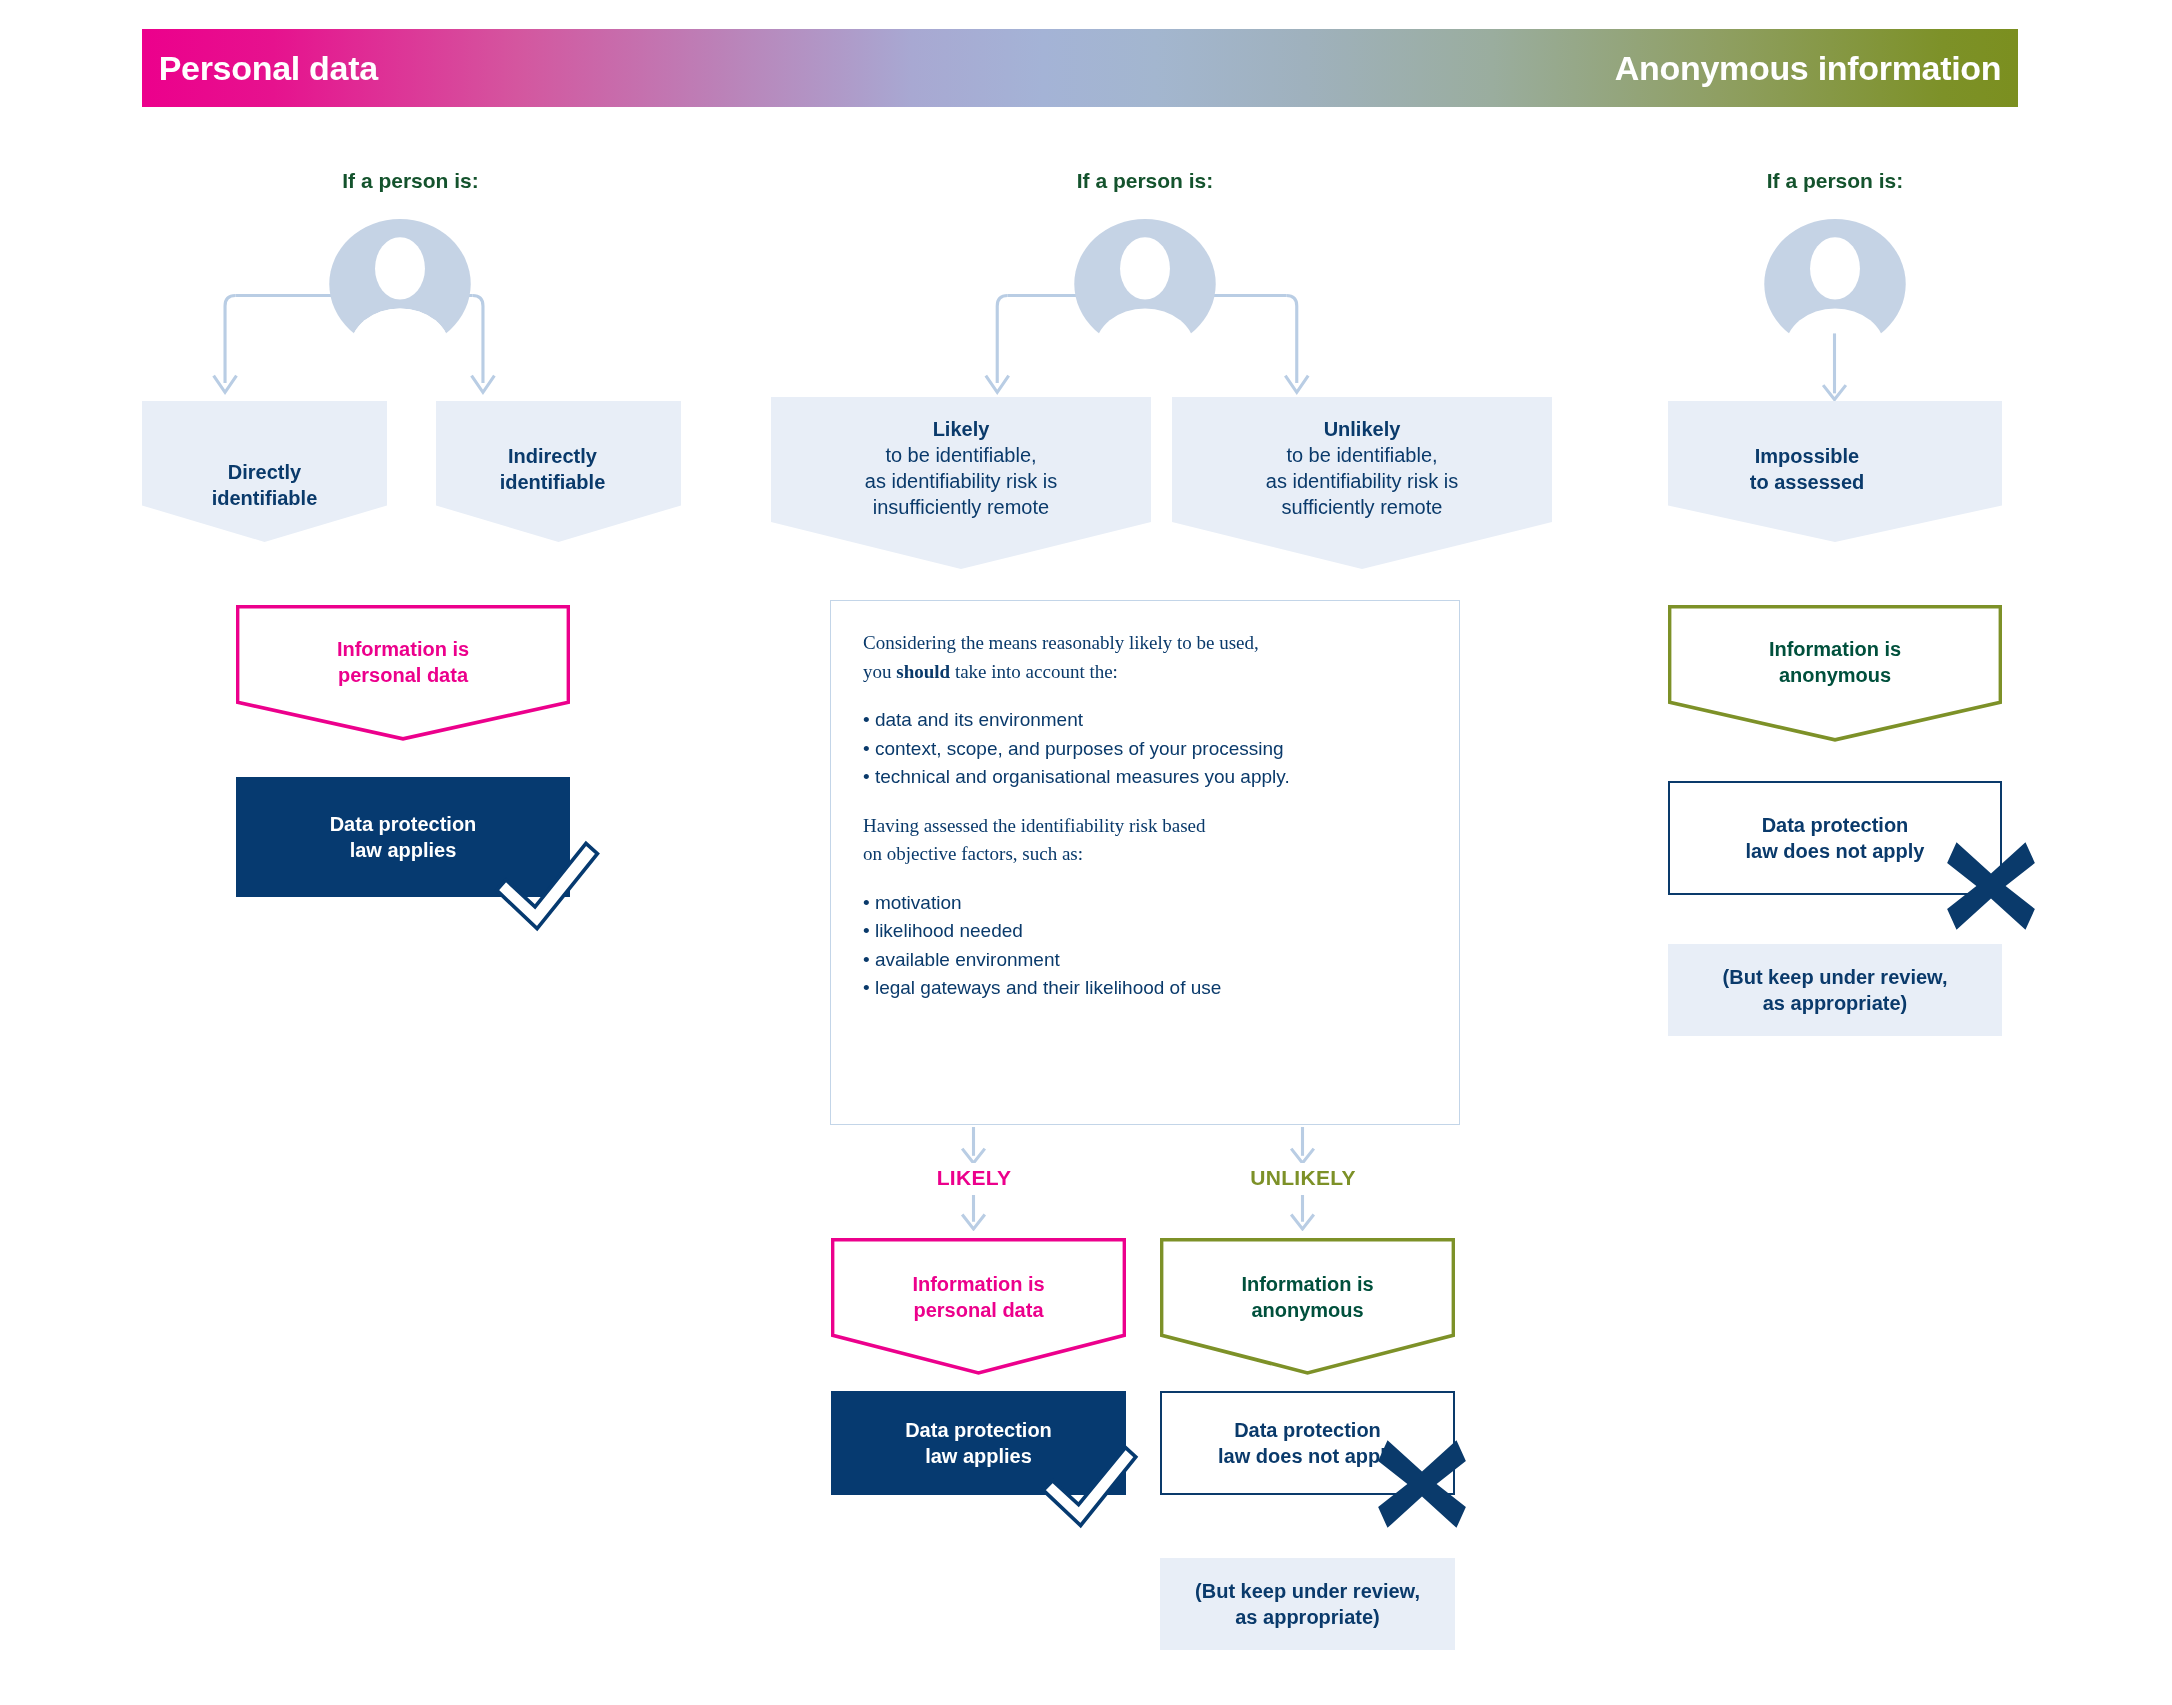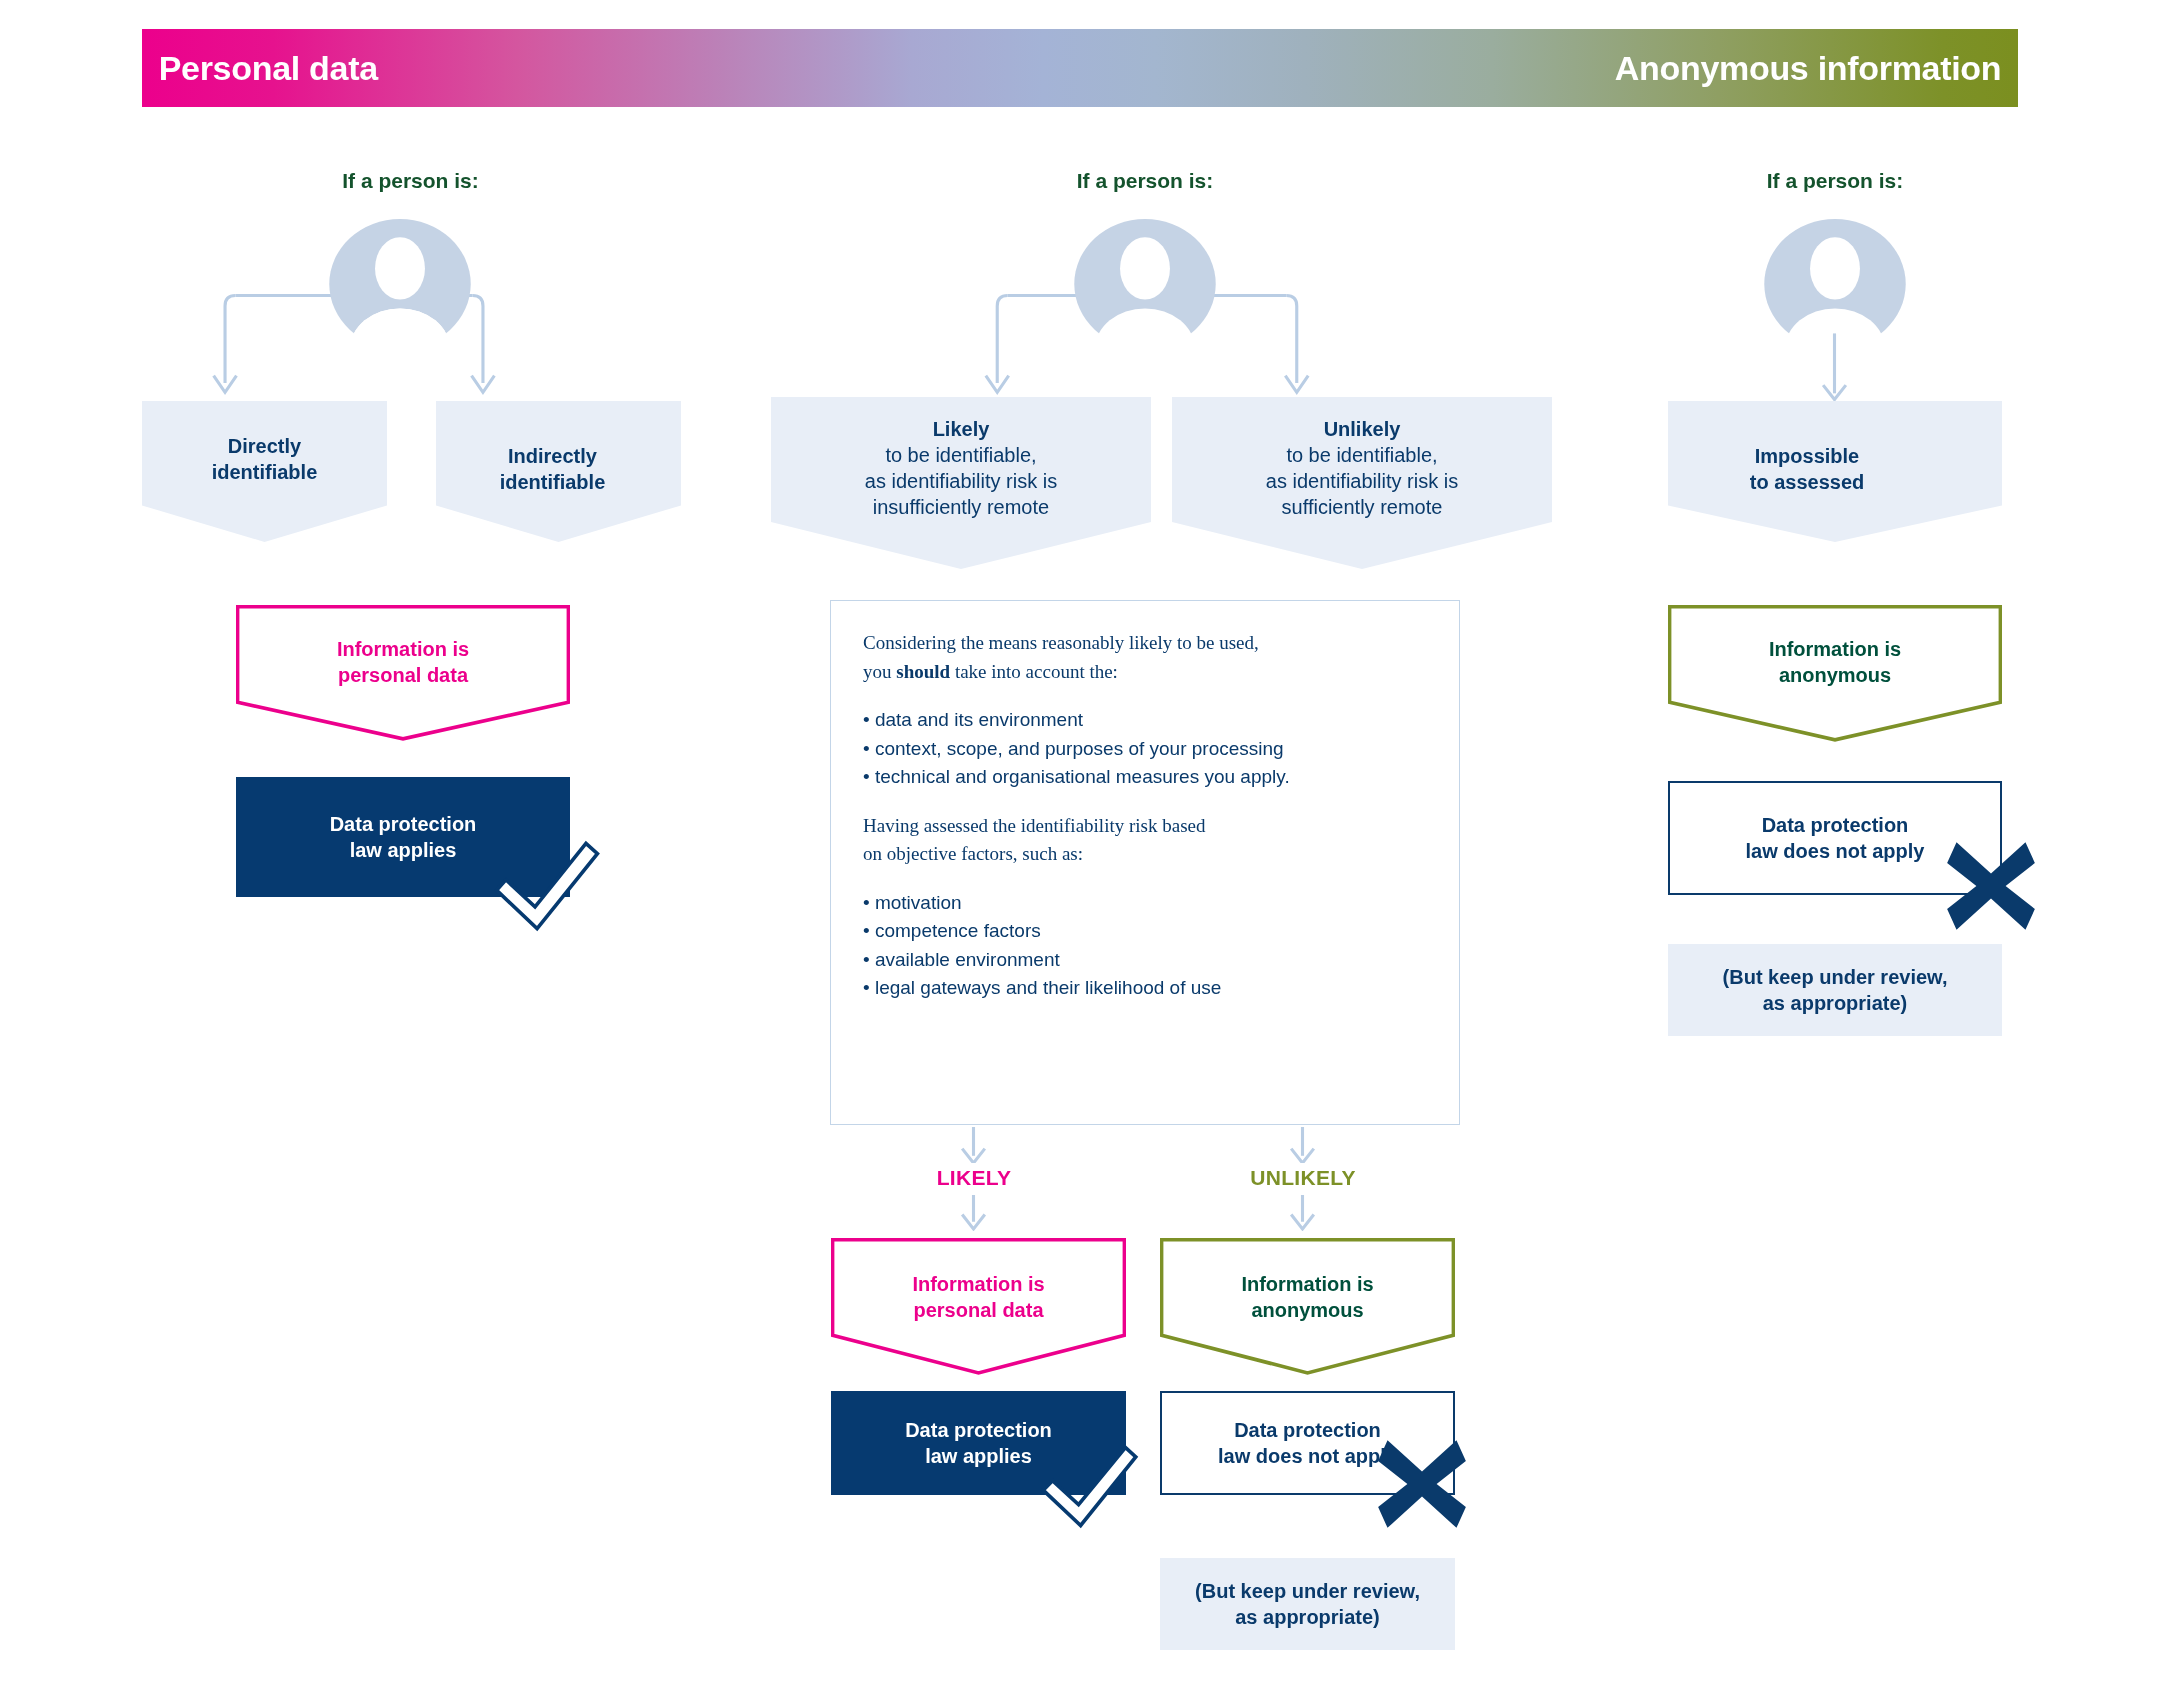--- a/index.html
+++ b/index.html
@@ -140,21 +140,21 @@
     <ellipse cx="136" cy="95" rx="48" ry="60" fill="#ffffff"></ellipse>
     <path d="M 40 250 A 96 78 0 0 1 232 250 Z" fill="#ffffff"></path>
     <path d="M 40 250 A 96 78 0 0 1 232 250" fill="#ffffff"></path>
   </svg>
 </div>
 
 <div class="pennant" style="left:142px; top:401px; width:245px; height:141px;">
   <svg class="pennant-bg" width="245" height="141" viewBox="0 0 470 270" preserveAspectRatio="none">
     <polygon points="0,0 470,0 470,200 235,270 0,200" fill="#e8eef7"></polygon>
   </svg>
-  <div class="pennant-txt lbl-2line" style="margin-top:33px;">
+  <div class="pennant-txt lbl-2line" style="margin-top:59px;">
     <div>Directly</div>
     <div>identifiable</div>
   </div>
 </div>
 
 <div class="pennant" style="left:436px; top:401px; width:233px; height:141px;">
   <svg class="pennant-bg" width="245" height="141" viewBox="0 0 470 270" preserveAspectRatio="none">
     <polygon points="0,0 470,0 470,200 235,270 0,200" fill="#e8eef7"></polygon>
   </svg>
   <div class="pennant-txt lbl-2line" style="margin-top:43px;">
@@ -233,21 +233,21 @@
     <div>• data and its environment</div>
     <div>• context, scope, and purposes of your processing</div>
     <div>• technical and organisational measures you apply.</div>
   </div>
   <div class="gap"></div>
   <div class="para">Having assessed the identifiability risk based</div>
   <div class="para">on objective factors, such as:</div>
   <div class="gap"></div>
   <div class="bullets">
     <div>• motivation</div>
-    <div>• competence factors</div>
+    <div>• likelihood needed</div>
     <div>• available environment</div>
     <div>• legal gateways and their likelihood of use</div>
   </div>
 </div>
 
 <svg class="abs" style="left:958px; top:1127px;" width="31" height="36" viewBox="0 0 60 70">
   <path d="M 30 0 L 30 56" stroke="#b9cde4" stroke-width="6" fill="none"></path>
   <path d="M 8 42 L 30 70 L 52 42" stroke="#b9cde4" stroke-width="6" fill="none"></path>
 </svg>
 <svg class="abs" style="left:1287px; top:1127px;" width="31" height="36" viewBox="0 0 60 70">

